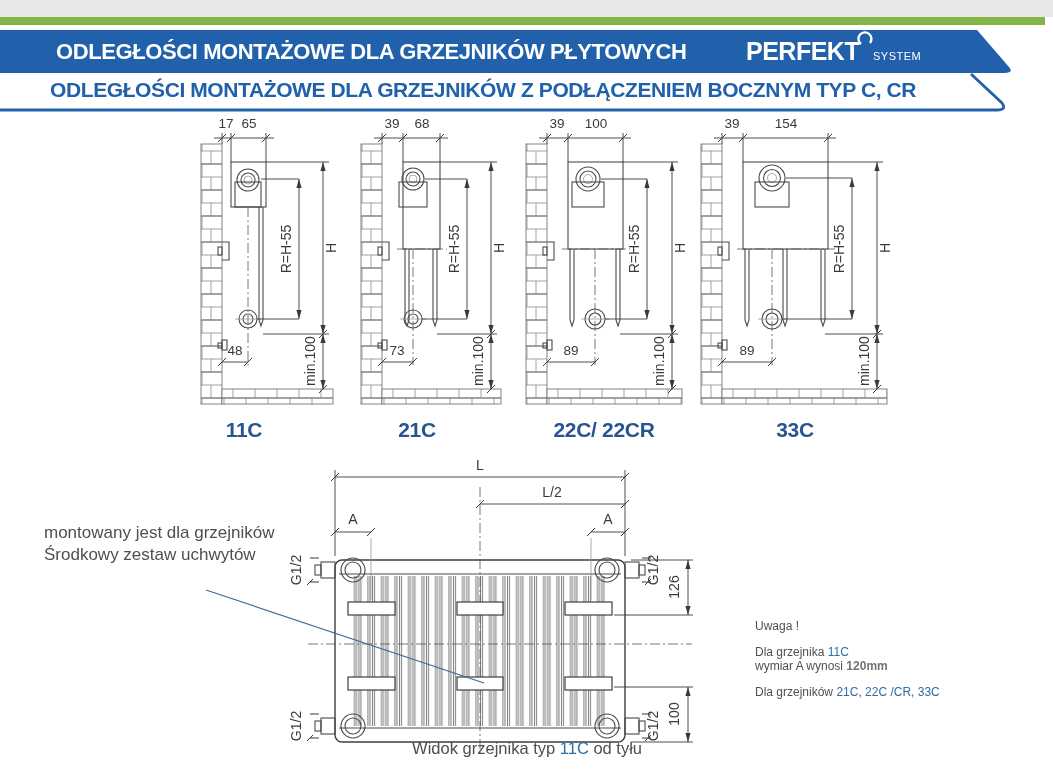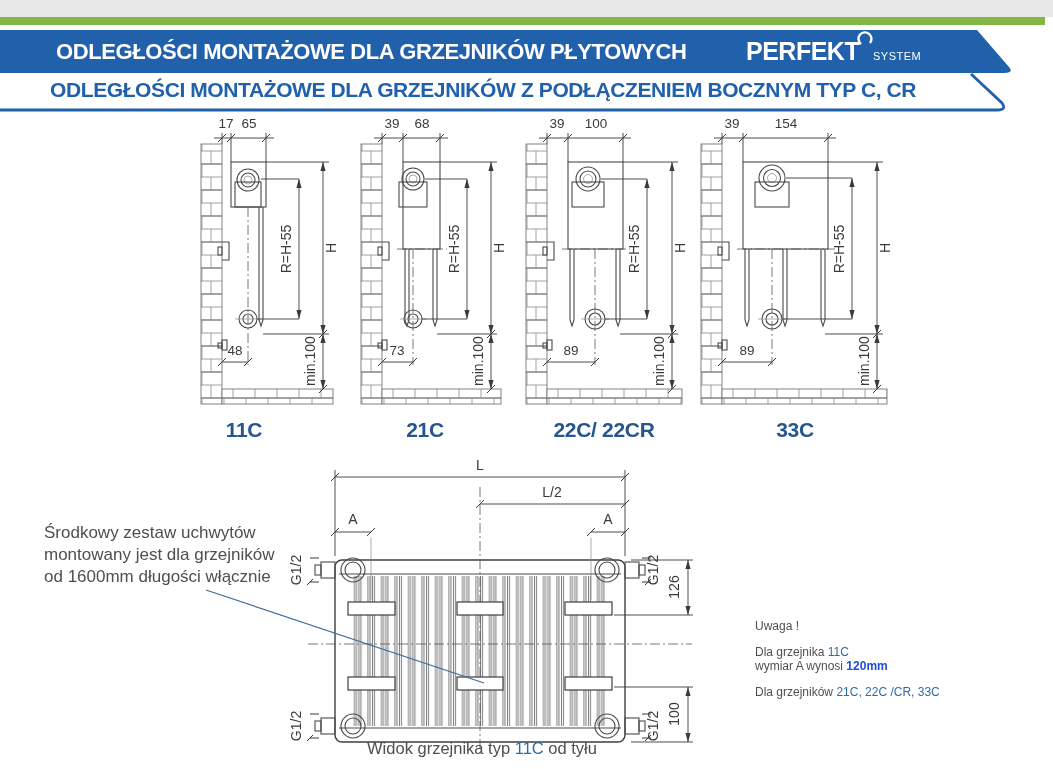--- a/index.html
+++ b/index.html
@@ -21,23 +21,23 @@
   .cl  { stroke:#555; stroke-width:0.8; fill:none; stroke-dasharray:10 3 2 3; }
   .br  { fill:#ffffff; stroke:#3f3f3f; stroke-width:1.2; }
   .abs { position:absolute; }
   .type-label { position:absolute; top:401px; text-align:center; font-weight:bold;
     font-size:21px; color:#27558f; letter-spacing:-0.3px; }
   .note-left { position:absolute; left:44px; top:505px; font-size:17px; color:#4f4f4f;
     line-height:1.28; }
   .uwaga { position:absolute; left:755px; top:602px; font-size:12px; color:#4f4f4f;
     line-height:1.22; }
   .uwaga .blue { color:#2e6da4; }
-  .uwaga .val  { color:#1d4ed8; font-weight:600; }
+  .uwaga .val  { color:#737373; font-weight:600; }
   .uwaga .blk  { margin-top:11px; }
-  .caption { position:absolute; left:322px; top:722px; width:320px; text-align:center;
+  .caption { position:absolute; left:322px; top:722px; width:320px; text-align:right;
     font-size:16.5px; color:#4f4f4f; }
   .caption .blue { color:#2e6da4; }
 </style>
 </head>
 <body>
 
 <div class="page">
 
   <svg class="abs" style="left:0;top:0" width="1053" height="100" viewBox="0 0 1053 100">
     <rect x="0" y="0" width="1045" height="8" fill="#84b647"></rect>
@@ -323,21 +323,21 @@
       <text transform="rotate(-90 174 249)" x="174" y="249" text-anchor="middle" class="dimtxt2">min.100</text>
     </g>
     <g>
       <line x1="27" y1="250" x2="77" y2="250" class="dim"></line>
       <path d="M23 254 L31 246 M73 254 L81 246" class="tk"></path>
       <text x="52" y="243" text-anchor="middle" class="dimtxt">89</text>
     </g>
   </svg>
 
   <div class="type-label" style="left:214px;width:60px">11C</div>
-  <div class="type-label" style="left:395px;width:60px">21C</div>
+  <div class="type-label" style="left:387px;width:60px">21C</div>
   <div class="type-label" style="left:544px;width:120px">22C/ 22CR</div>
   <div class="type-label" style="left:765px;width:60px">33C</div>
 
   <svg class="abs" style="left:290px;top:435px" width="420" height="310" viewBox="0 0 420 310">
     <defs>
       <pattern id="fp" width="13.5" height="10" patternUnits="userSpaceOnUse">
         <rect width="13.5" height="10" fill="#ffffff"></rect>
         <path d="M1.5 0 V10 M3.5 0 V10 M10.5 0 V10 M12.5 0 V10" stroke="#555" stroke-width="0.8" fill="none"></path>
       </pattern>
     </defs>
@@ -425,23 +425,22 @@
       <polygon points="398,290 395.4,281 400.6,281" class="ar"></polygon>
       <text transform="rotate(-90 389 262)" x="389" y="262" text-anchor="middle" class="dimtxt2">100</text>
     </g>
   </svg>
 
   <svg class="abs" style="left:200px;top:563px" width="290" height="112" viewBox="0 0 290 112">
     <line x1="6" y1="10" x2="284" y2="103" stroke="#3a6ba3" stroke-width="1.2"></line>
   </svg>
 
   <div class="note-left">
+    <div>montowany jest dla grzejników</div>
     <div>Środkowy zestaw uchwytów</div>
-    <div>montowany jest dla grzejników</div>
-    <div>od 1600mm długości włącznie</div>
   </div>
 
   <div class="uwaga">
     <div>Uwaga !</div>
     <div class="blk"><span>Dla grzejnika </span><span class="blue">11C</span></div>
     <div><span>wymiar A wynosi </span><span class="val">120mm</span></div>
     <div class="blk"><span>Dla grzejników </span><span class="blue">21C, 22C /CR, 33C</span></div>
   </div>
 
   <div class="caption">

